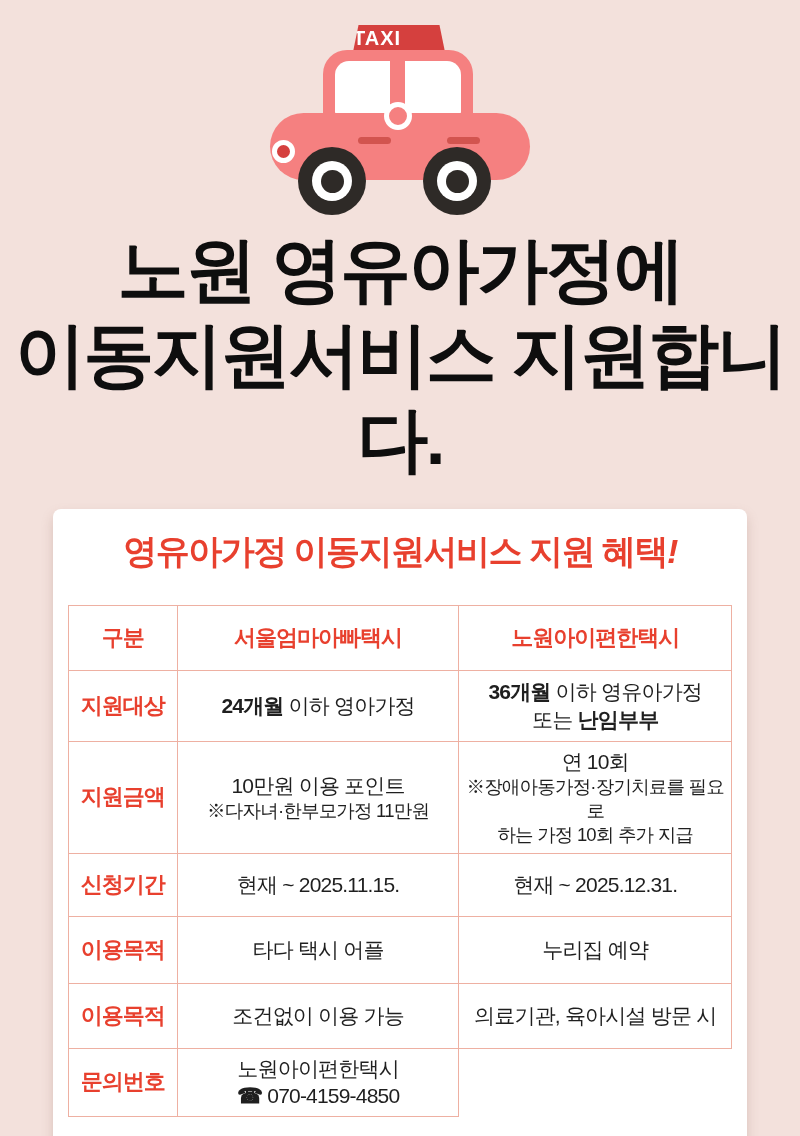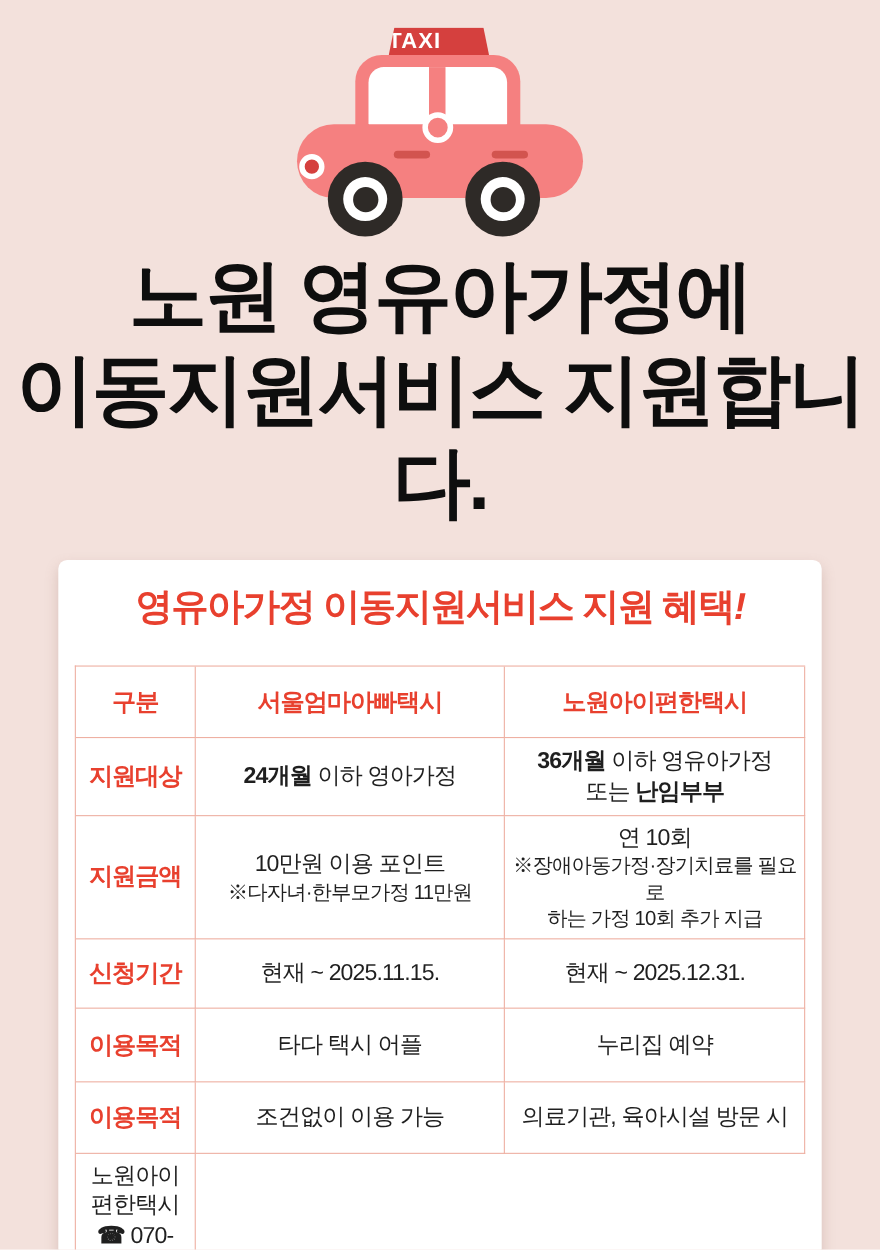--- a/index.html
+++ b/index.html
@@ -169,20 +169,21 @@
         <div class="t-row">
           <div class="t-cell label">이용목적</div>
           <div class="t-cell content">
             <div class="cell-line"><span>조건없이 이용 가능</span></div>
           </div>
           <div class="t-cell content">
             <div class="cell-line"><span>의료기관, 육아시설 방문 시</span></div>
           </div>
         </div>
         <div class="t-row">
+          <div class="t-cell label">문의번호</div>
           <div class="t-cell content">
             <div class="cell-line"><span>노원아이편한택시</span></div>
             <div class="cell-line"><span class="phone">☎</span><span> 070-4159-4850</span></div>
           </div>
         </div>
       </div>
   </div>
 
 </div>
 

